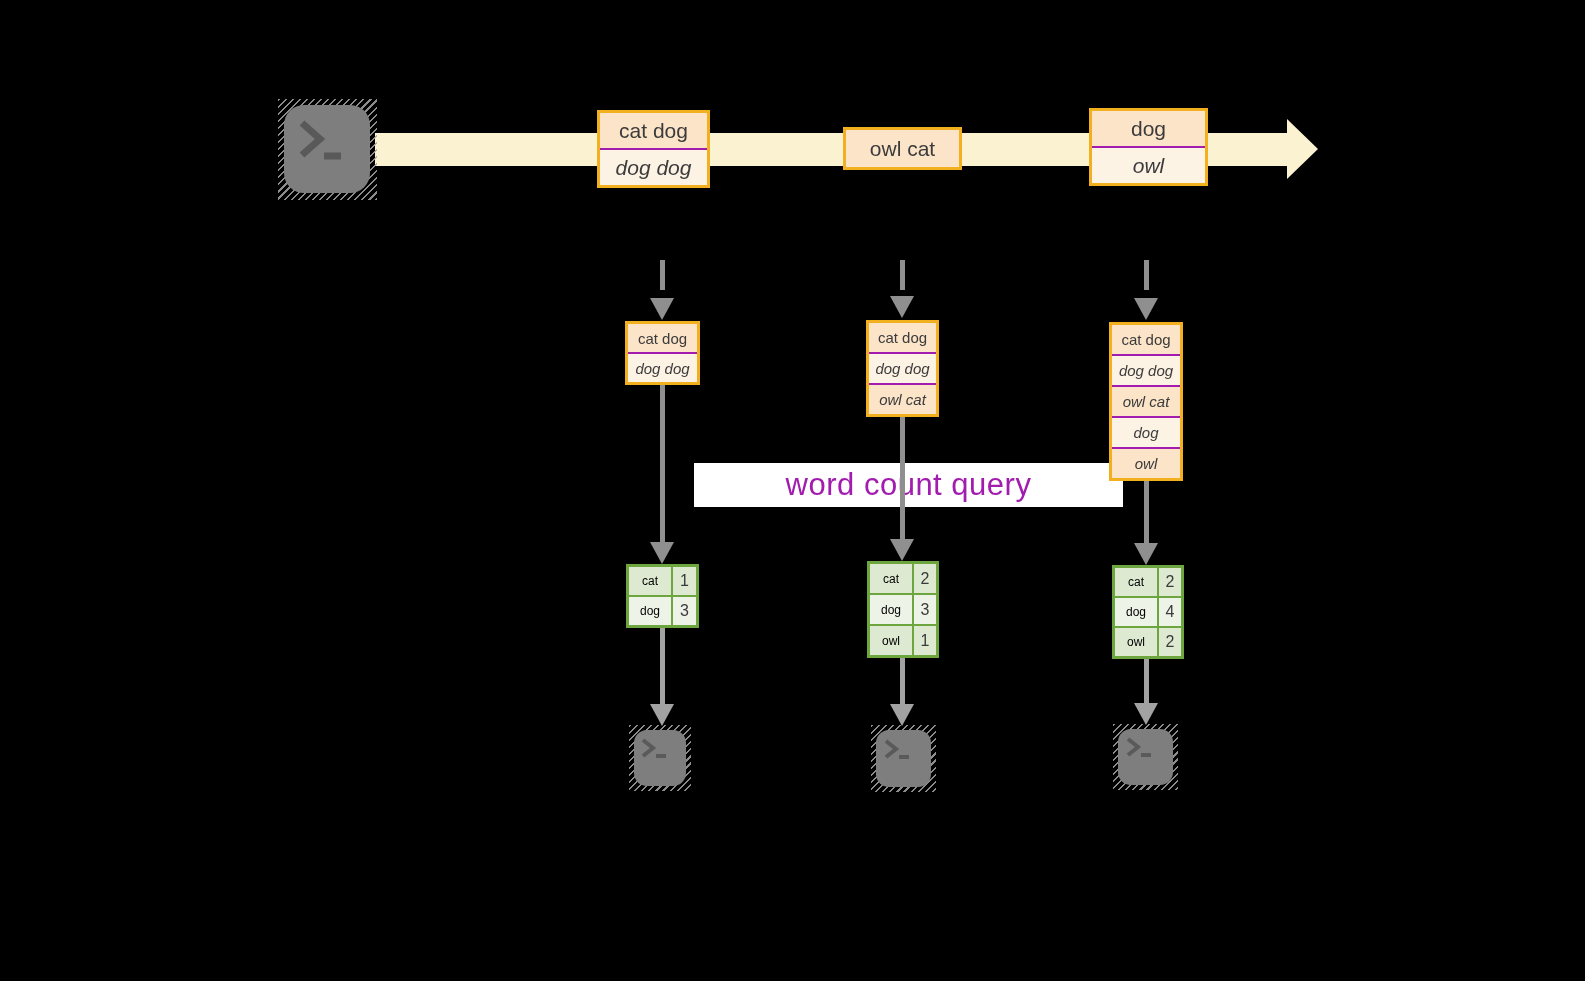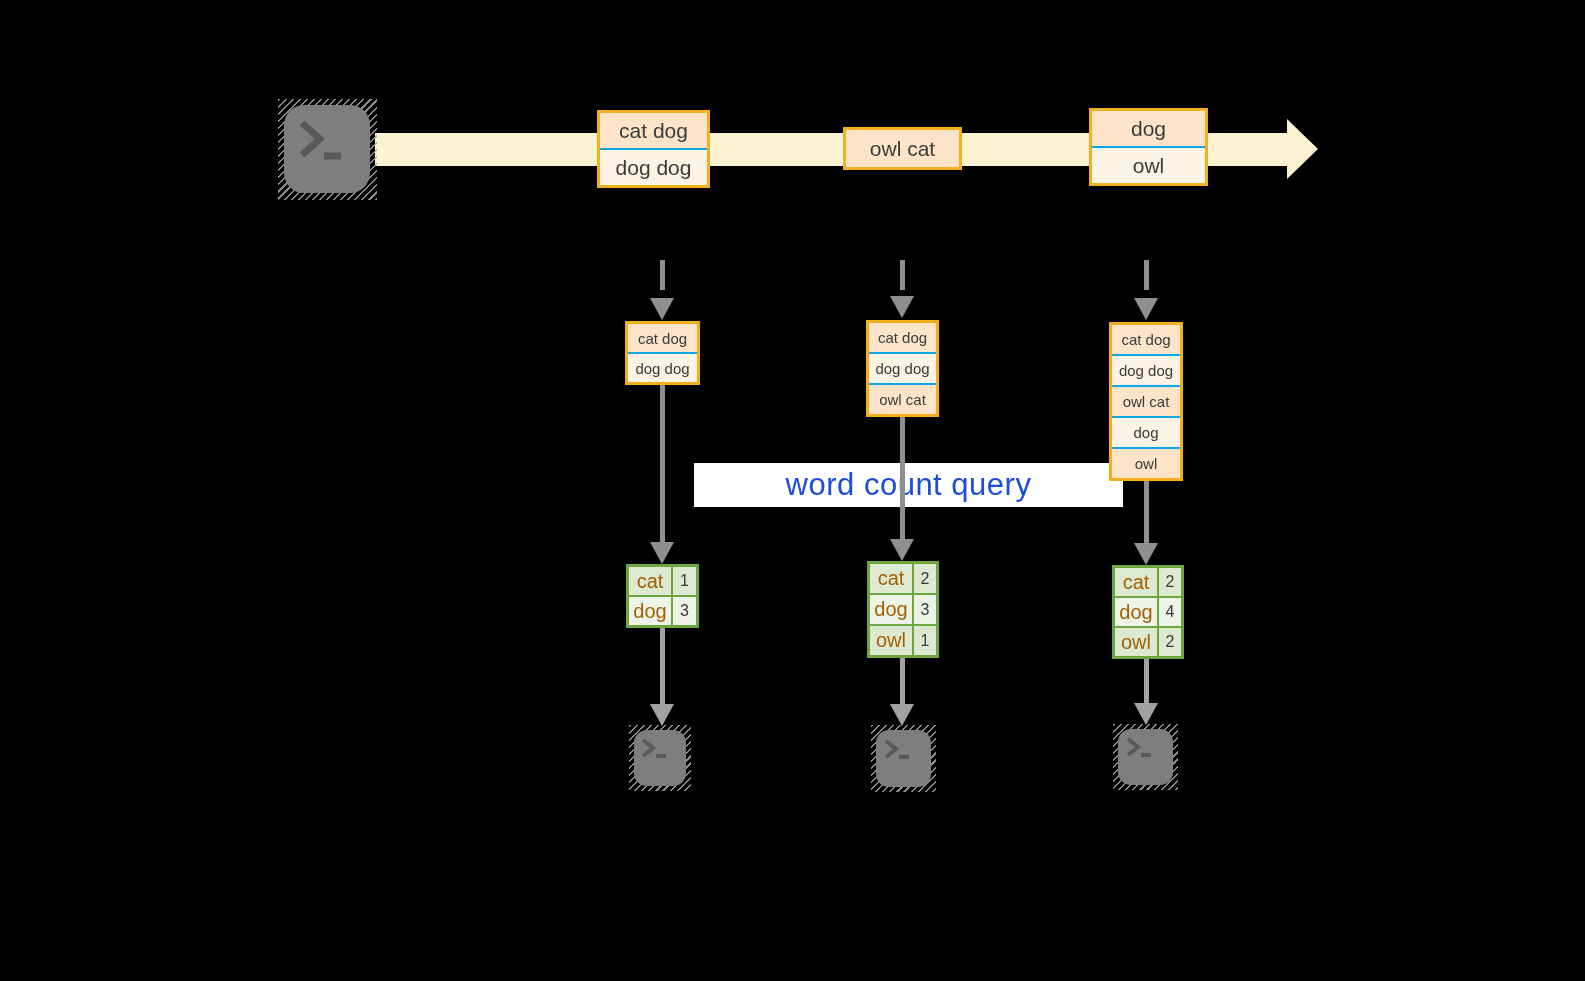--- a/index.html
+++ b/index.html
@@ -8,45 +8,45 @@
     font-family:"Liberation Sans","DejaVu Sans",sans-serif;
     border-radius:27px;
   }
   
   .band{position:absolute;left:375px;top:133px;width:913px;height:33px;background:#fbf2d2;z-index:0;}
   .band-head{position:absolute;left:1287px;top:119px;width:0;height:0;z-index:0;
     border-top:30px solid transparent;border-bottom:30px solid transparent;border-left:31px solid #fbf2d2;}
   
   .obox{position:absolute;box-sizing:border-box;border:3px solid #f2b01e;z-index:3;}
   .obox .cell{display:flex;align-items:center;justify-content:center;color:#3b3b3b;}
-  .obox .cell + .cell{border-top:2px solid #0ea5e9;}
+  .obox .cell + .cell{border-top:2px solid #a21caf;font-style:italic;}
   .ebig .cell{height:35px;font-size:21px;}
   .ebig2 .cell{height:37px;font-size:21px;}
   .sbox .cell{font-size:15px;}
   .h28{height:28px;} .h29{height:29px;}
   .fill-dark{background:#fce4c9;}
   .fill-light{background:#fdf3e5;}
   
   .gtable{position:absolute;box-sizing:border-box;border:3px solid #6da63e;z-index:3;}
   .grow{display:flex;}
   .grow + .grow{border-top:2px solid #6da63e;}
-  .gword{width:42px;display:flex;align-items:center;justify-content:center;font-size:20px;color:#a16207;}
+  .gword{width:42px;display:flex;align-items:center;justify-content:center;font-size:12px;color:#000000;}
   .gnum{flex:1;border-left:2px solid #6da63e;display:flex;align-items:center;justify-content:center;font-size:16px;color:#3b3b3b;}
   .g-dark{background:#dde9d0;}
   .g-light{background:#eef3e8;}
   
   .vline{position:absolute;width:5px;background:#8f8f8f;z-index:2;}
   .vline.lite{background:#a2a2a2;}
   .ahead{position:absolute;width:0;height:0;z-index:2;
     border-left:12px solid transparent;border-right:12px solid transparent;border-top:22px solid #8f8f8f;}
   .ahead.lite{border-top-color:#a2a2a2;}
   
   .banner{position:absolute;left:694px;top:463px;width:429px;height:44px;background:#ffffff;z-index:1;
     display:flex;align-items:center;justify-content:center;
-    font-size:31px;font-weight:300;color:#1d4ed8;letter-spacing:0.5px;}
+    font-size:31px;font-weight:300;color:#a21caf;letter-spacing:0.5px;}
   
   .term{position:absolute;z-index:3;
     background-image:repeating-linear-gradient(135deg,rgba(165,165,165,.85) 0px,rgba(165,165,165,.85) 1.5px,transparent 1.5px,transparent 5px);}
   .term-core{position:absolute;background:#7e7e7e;}
   .term svg{position:absolute;}
 </style>
 </head>
 <body>
 
 <div id="canvas">

